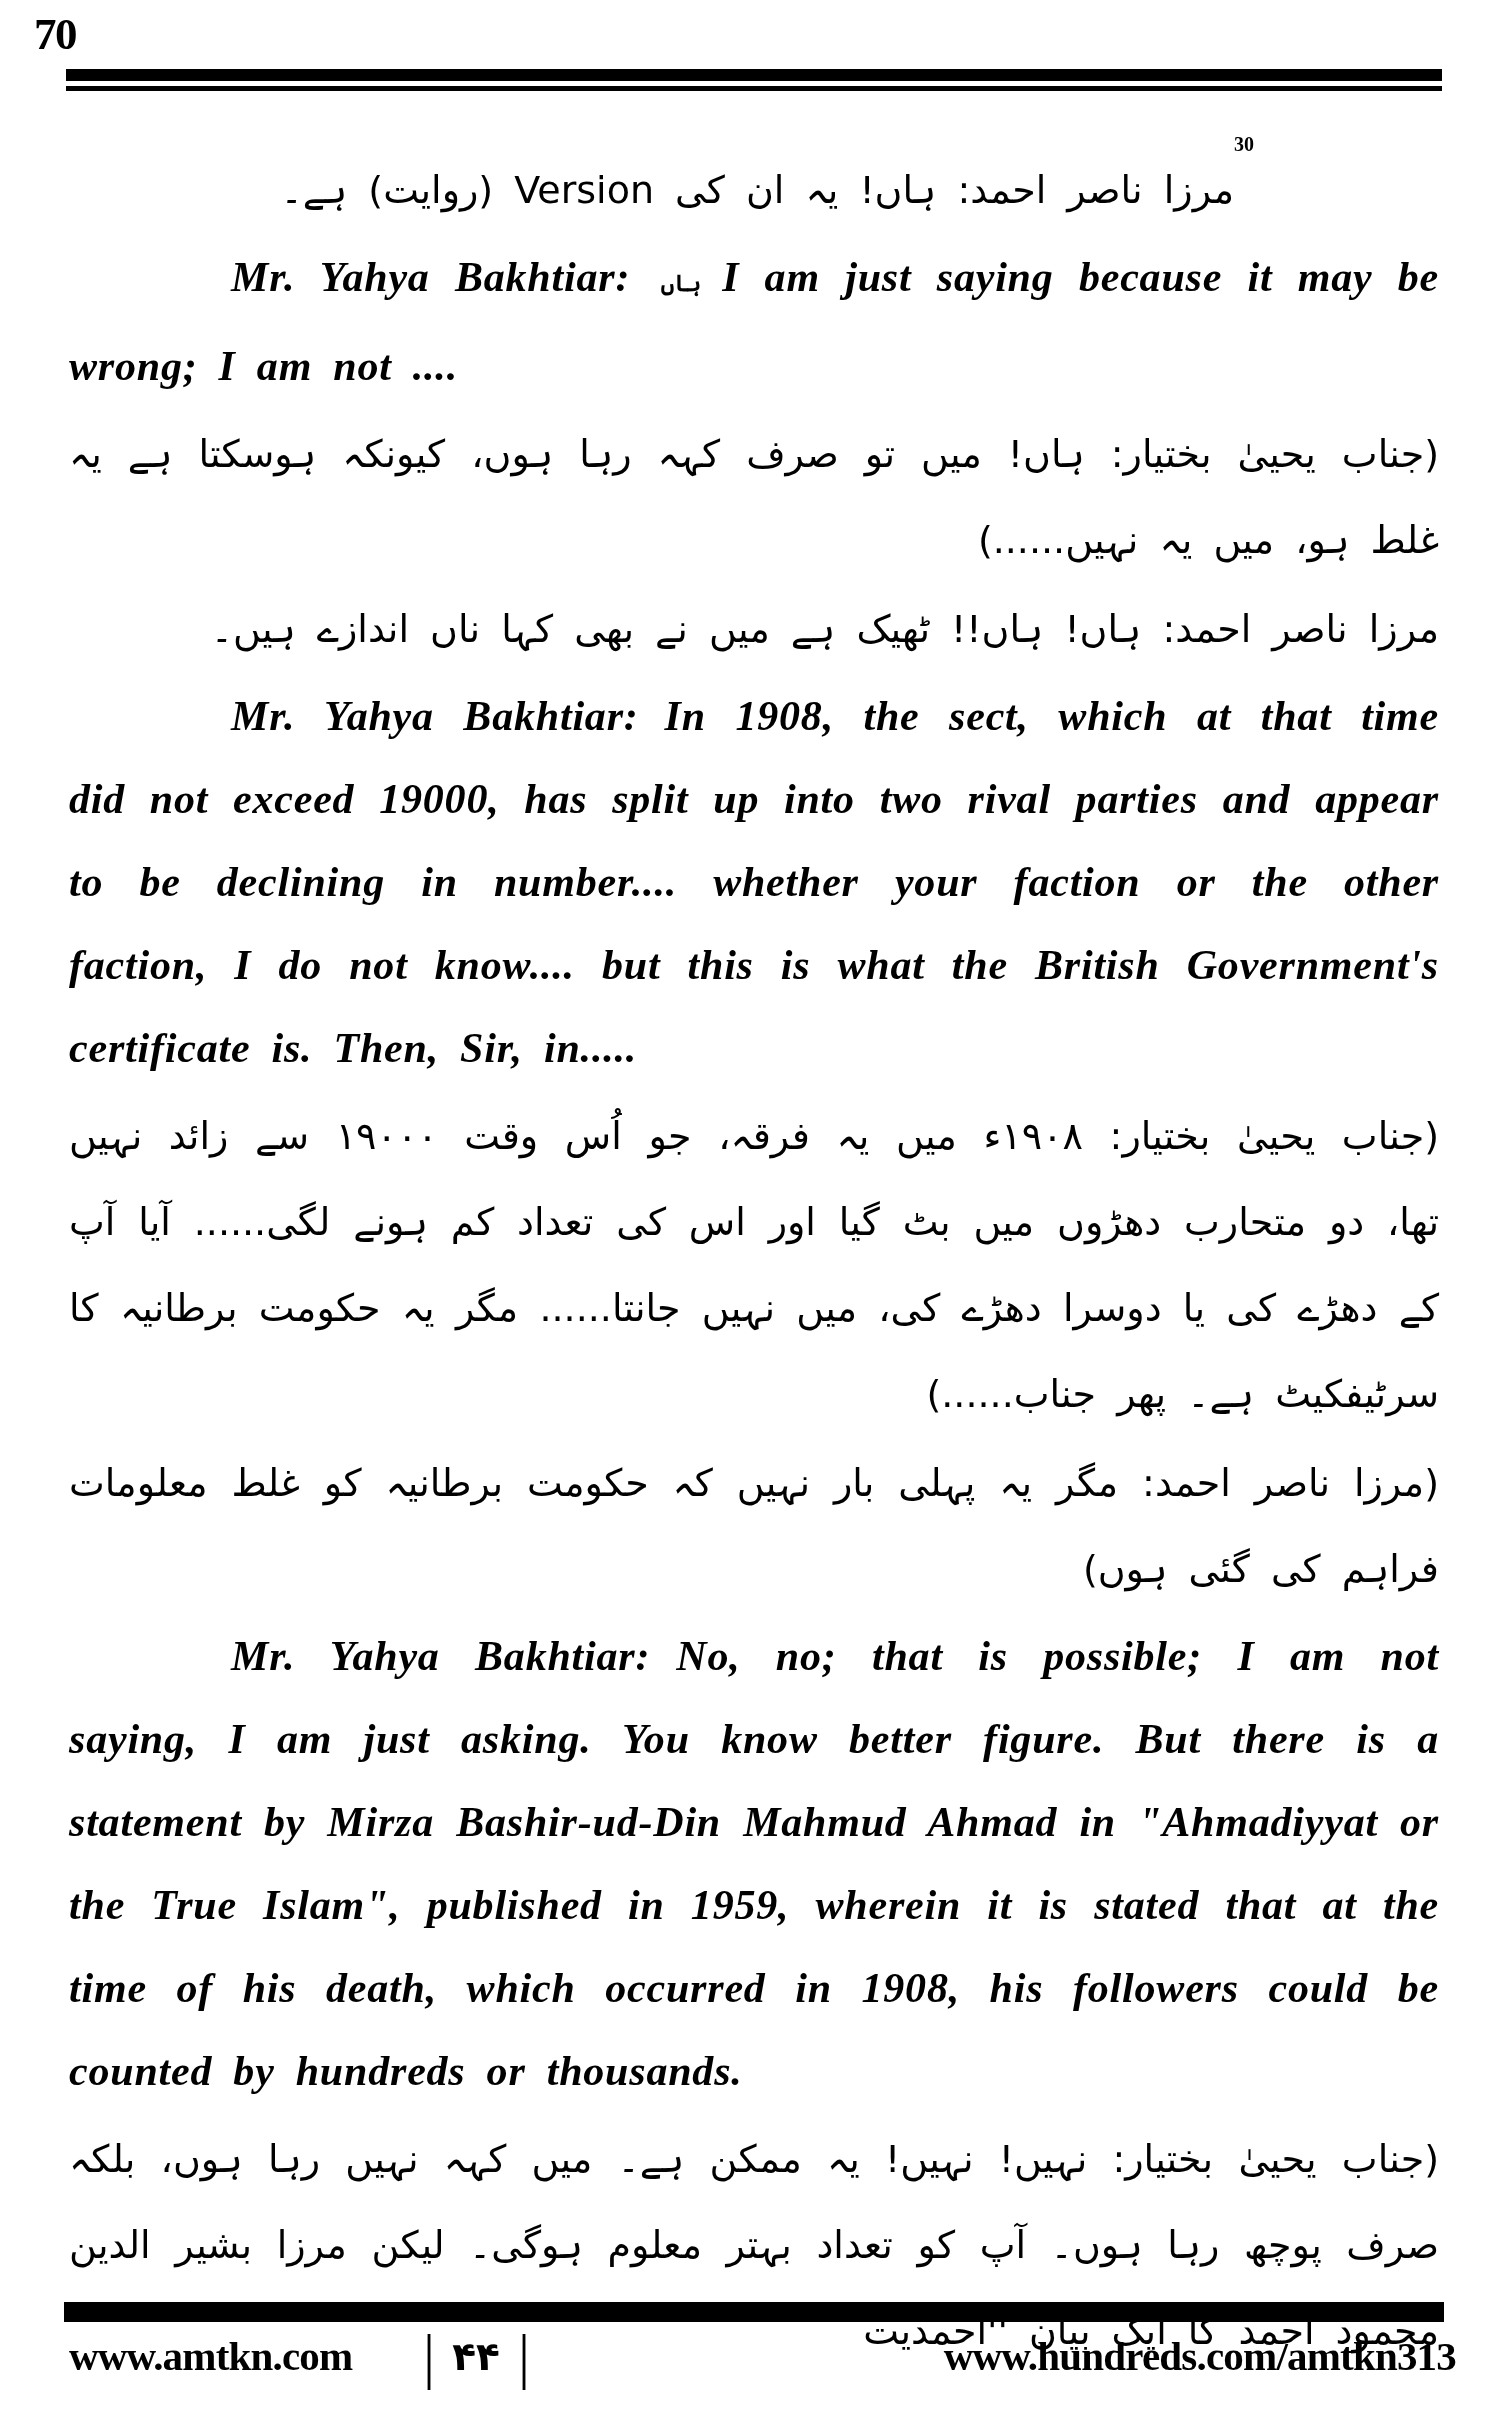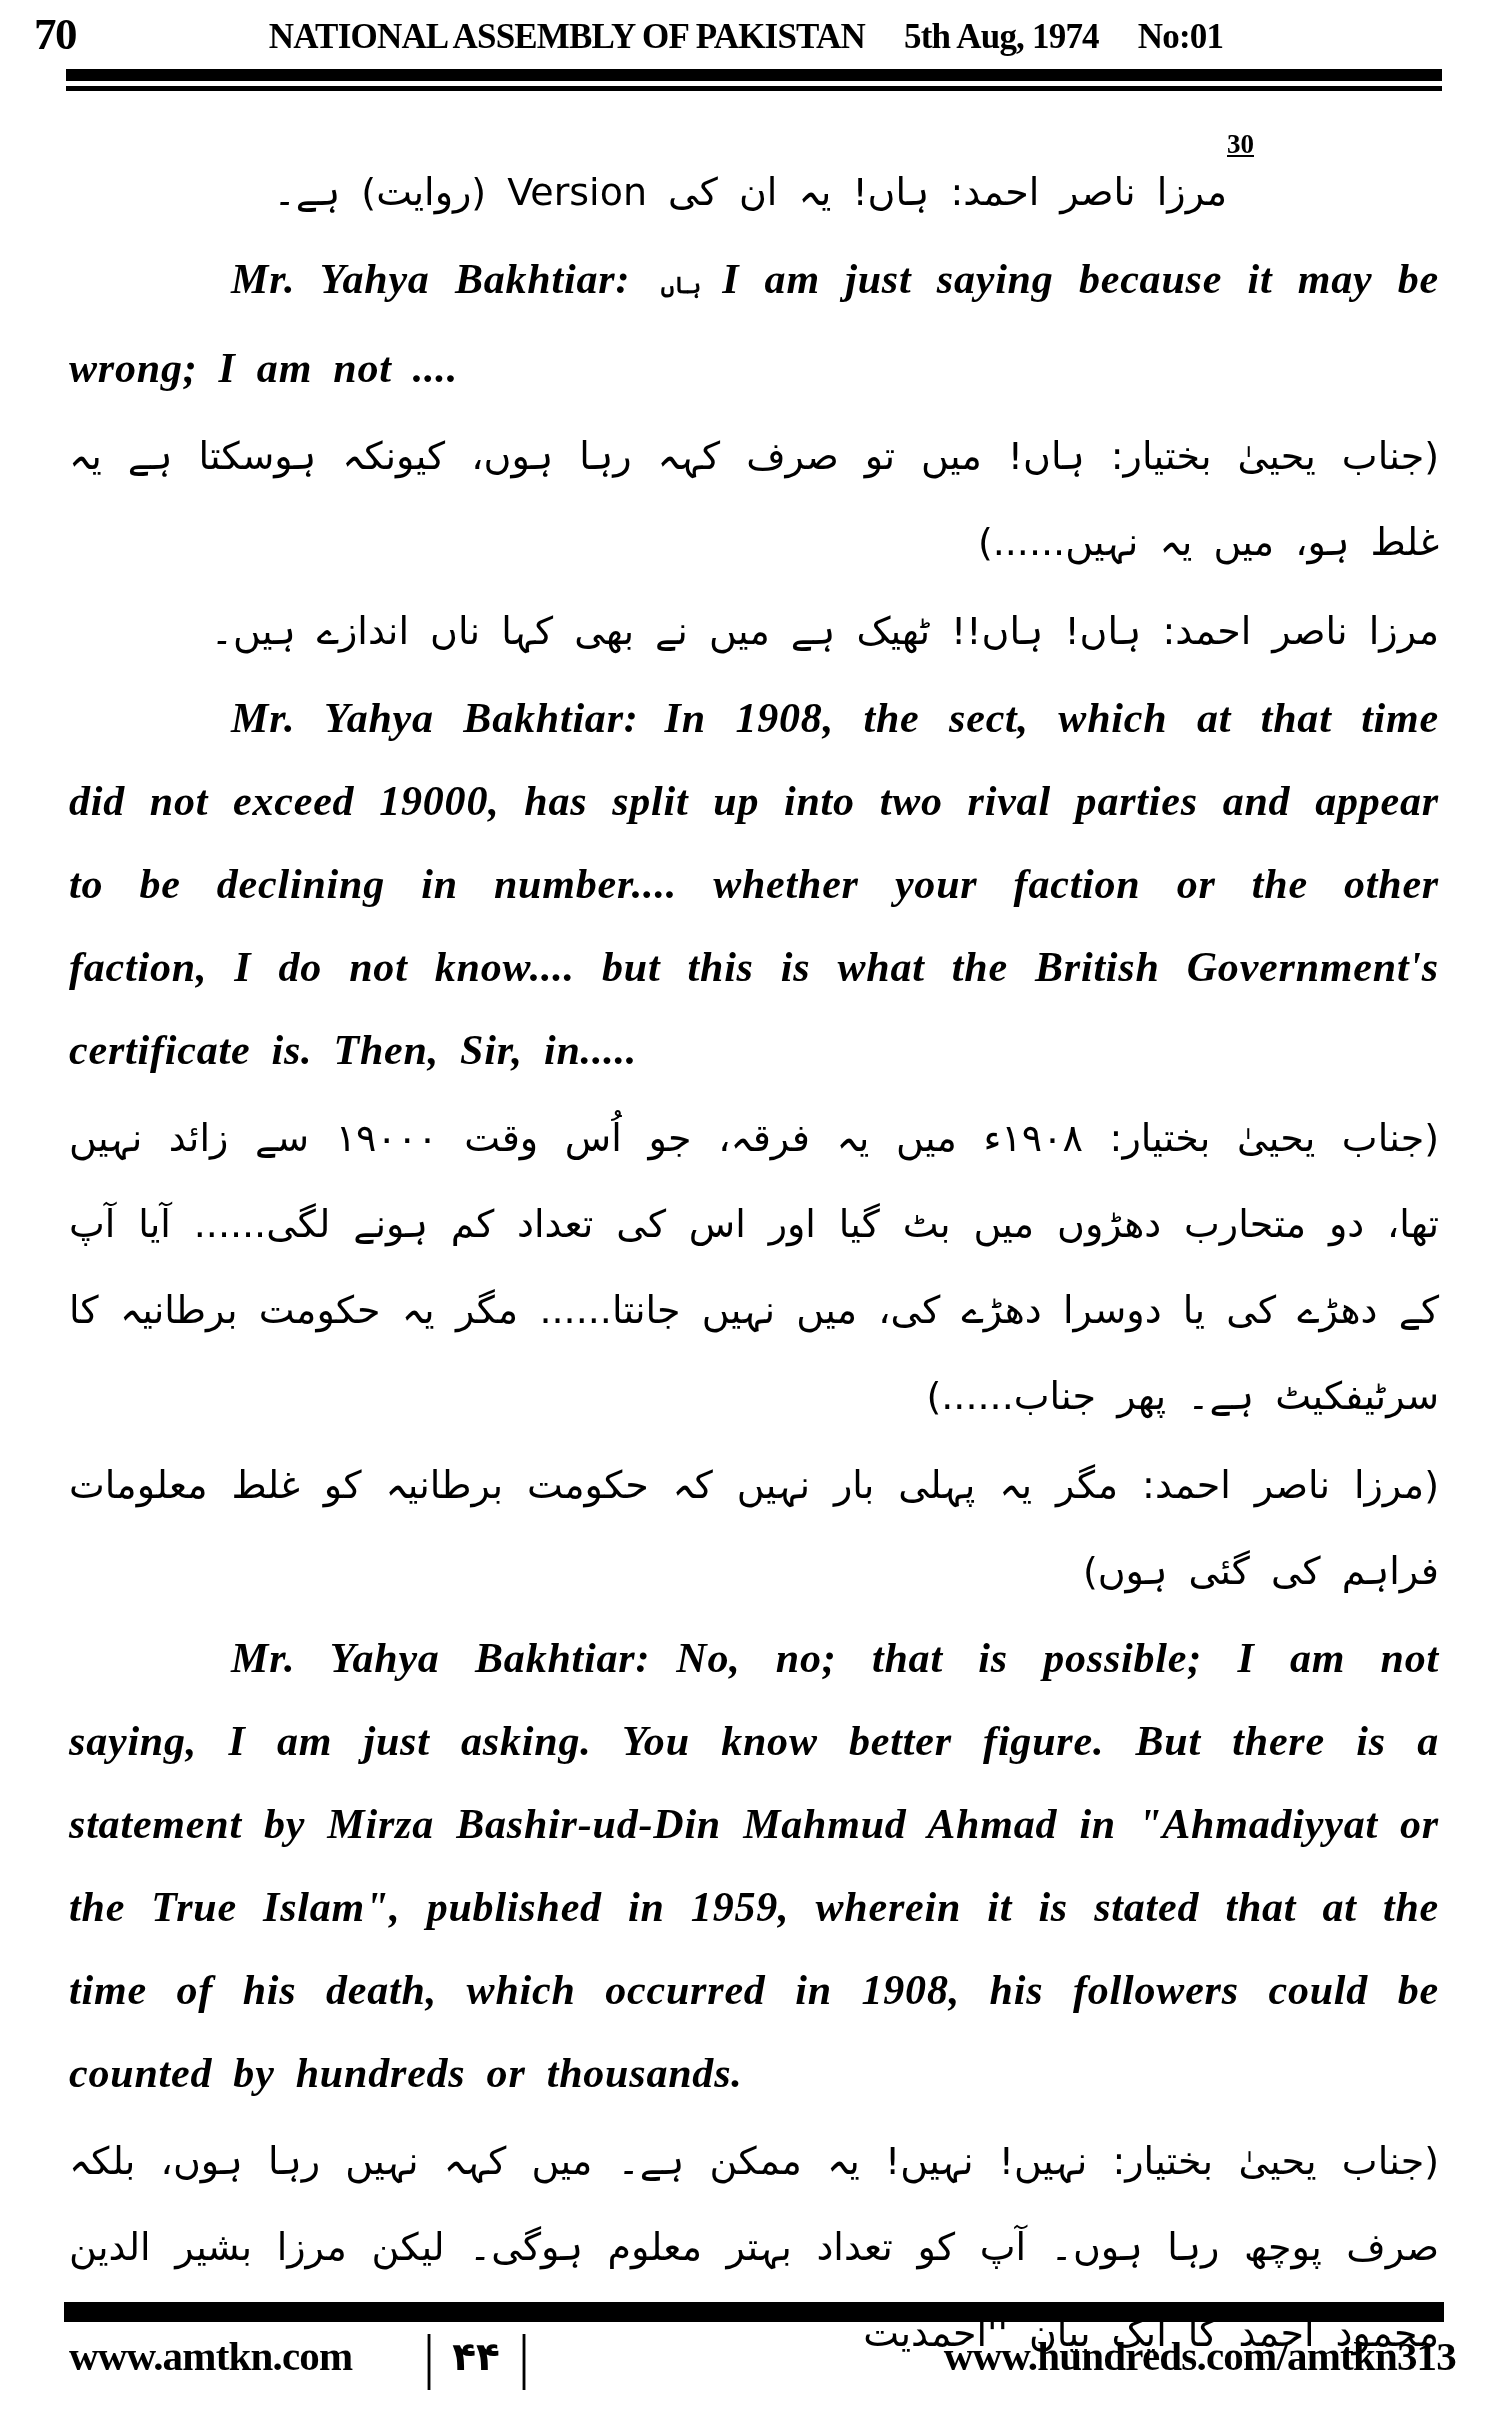--- a/index.html
+++ b/index.html
@@ -67,25 +67,24 @@
     font-family:"DejaVu Sans", sans-serif;
     font-size:38px;
     line-height:86px;
     text-align:justify;
     text-align-last:right;
     word-spacing:9px;
   }
   .urdu.first-indent { text-indent:185px; }
   sup.footnote {
     font-family:"Liberation Serif", serif;
-    font-size:27px;
+    font-size:20px;
     font-weight:bold;
     vertical-align:60%;
     letter-spacing:0;
-    text-decoration:underline;
   }
 
   
   .footer-rule {
     position:absolute;
     left:64px; right:64px; top:2302px;
     height:19.6px;
     background:#000;
   }
   .footer {
@@ -109,25 +108,20 @@
   .urdu-digits { font-family:"DejaVu Sans", sans-serif; font-size:39px; }
   .footer .fb { margin-left:auto; }
 </style>
 </head>
 <body>
 
 <div class="page">
 
   <div class="header">
     <div class="page-num">70</div>
-    <div class="header-center">
-      <span>NATIONAL ASSEMBLY OF PAKISTAN</span>
-      <span>5th Aug, 1974</span>
-      <span>No:01</span>
-    </div>
   </div>
 
   <div class="rules">
     <div class="rule-thick"></div>
     <div class="rule-thin"></div>
   </div>
 
   <div class="content">
       <div class="para urdu first-indent"><sup class="footnote">30</sup><span>مرزا ناصر احمد: ہاں! یہ ان کی Version (روایت) ہے۔</span></div>
       <div class="para english"><span class="speaker">Mr. Yahya Bakhtiar:</span><span class="inline-urdu">ہاں</span><span>I am just saying because it may be wrong; I am not ....</span></div>

